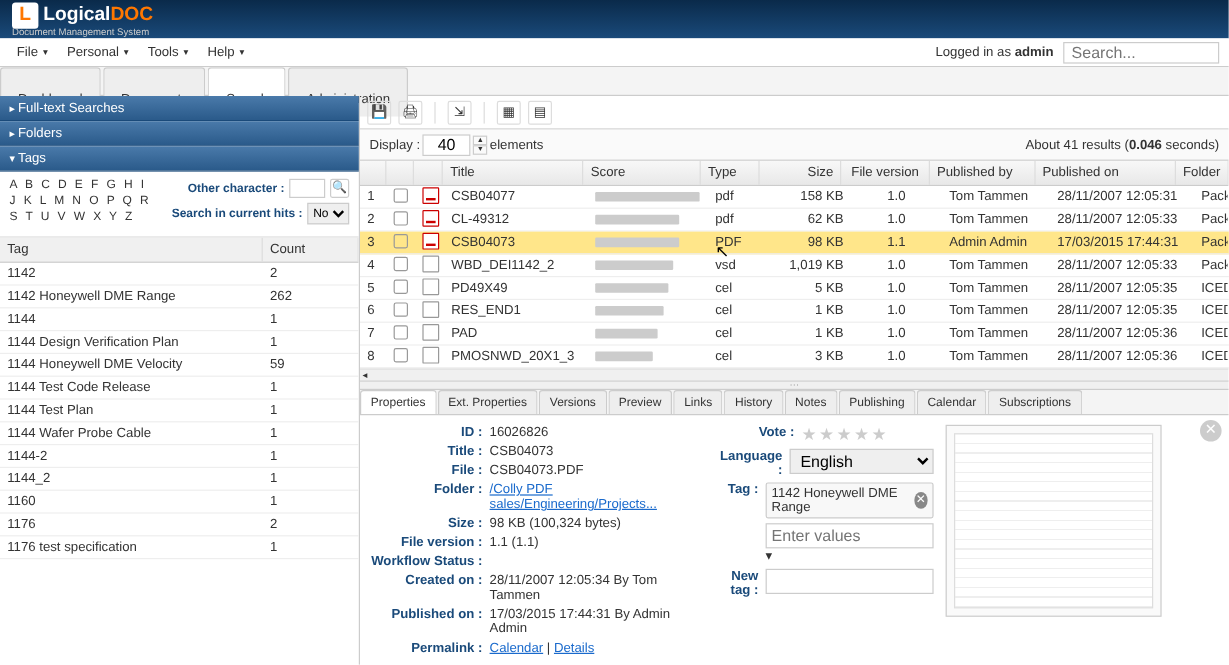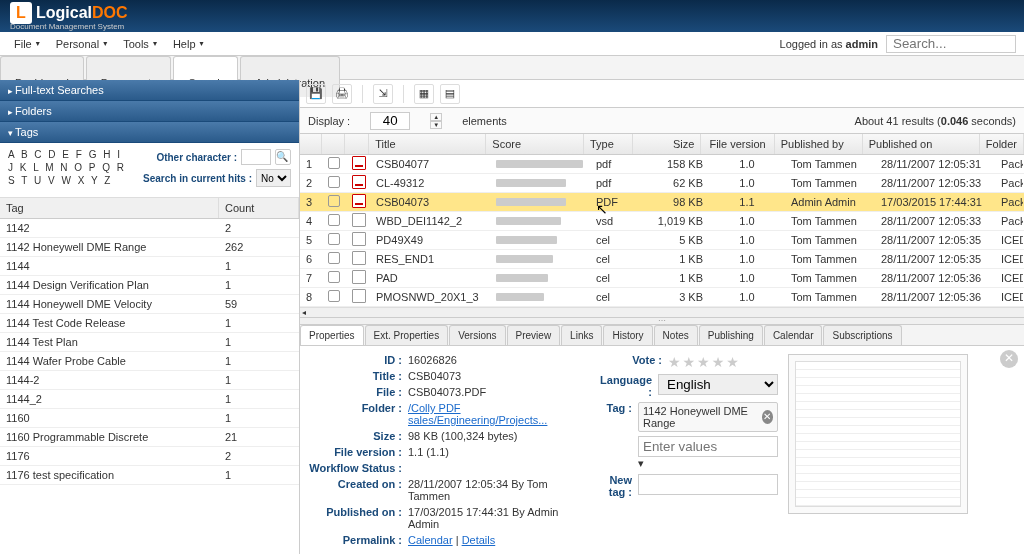--- a/index.html
+++ b/index.html
@@ -56,21 +56,21 @@
 .tag-row { display: flex; border-bottom: 1px solid #eee; }
 .tag-row > div { padding: 3px 6px; }
 
 
 .toolbar { height: 28px; border-bottom: 1px solid #ccc; display: flex; align-items: center; padding: 0 6px; gap: 6px; }
 .tb-btn { width: 20px; height: 20px; border: 1px solid #ddd; border-radius: 2px; display: flex; align-items: center; justify-content: center; cursor: pointer; font-size: 11px; }
 .tb-sep { width: 1px; height: 18px; background: #ddd; margin: 0 4px; }
 
 
 .display-row { height: 26px; border-bottom: 1px solid #ccc; display: flex; align-items: center; padding: 0 8px; justify-content: space-between; background: #fafafa; }
-.display-left { display: flex; align-items: center; gap: 20px; }
+.display-left { display: flex; align-items: center; gap: 2px; }
 .display-input { width: 40px; height: 18px; border: 1px solid #ccc; text-align: center; }
 .stepper { display: flex; flex-direction: column; }
 .stepper span { font-size: 6px; line-height: 6px; cursor: pointer; border: 1px solid #ccc; width: 12px; text-align: center; }
 
 
 .grid { flex: 0 0 auto; overflow: hidden; }
 .grid-header { display: flex; background: linear-gradient(#f8f8f8, #e8e8e8); border-bottom: 1px solid #ccc; }
 .grid-header > div { padding: 4px 6px; border-right: 1px solid #ddd; font-weight: normal; }
 .grid-body { overflow-y: auto; max-height: 154px; }
 .grid-row { display: flex; border-bottom: 1px solid #eee; align-items: center; height: 19px; }
@@ -222,24 +222,20 @@
             </div>
             <div class="tag-row">
               <div class="tag-col">1144_2</div>
               <div class="count-col">1</div>
             </div>
             <div class="tag-row">
               <div class="tag-col">1160</div>
               <div class="count-col">1</div>
             </div>
             <div class="tag-row">
-              <div class="tag-col">1160 Programmable Discrete</div>
-              <div class="count-col">21</div>
-            </div>
-            <div class="tag-row">
               <div class="tag-col">1176</div>
               <div class="count-col">2</div>
             </div>
             <div class="tag-row">
               <div class="tag-col">1176 test specification</div>
               <div class="count-col">1</div>
             </div>
           </div>
       </div>
     </div>

